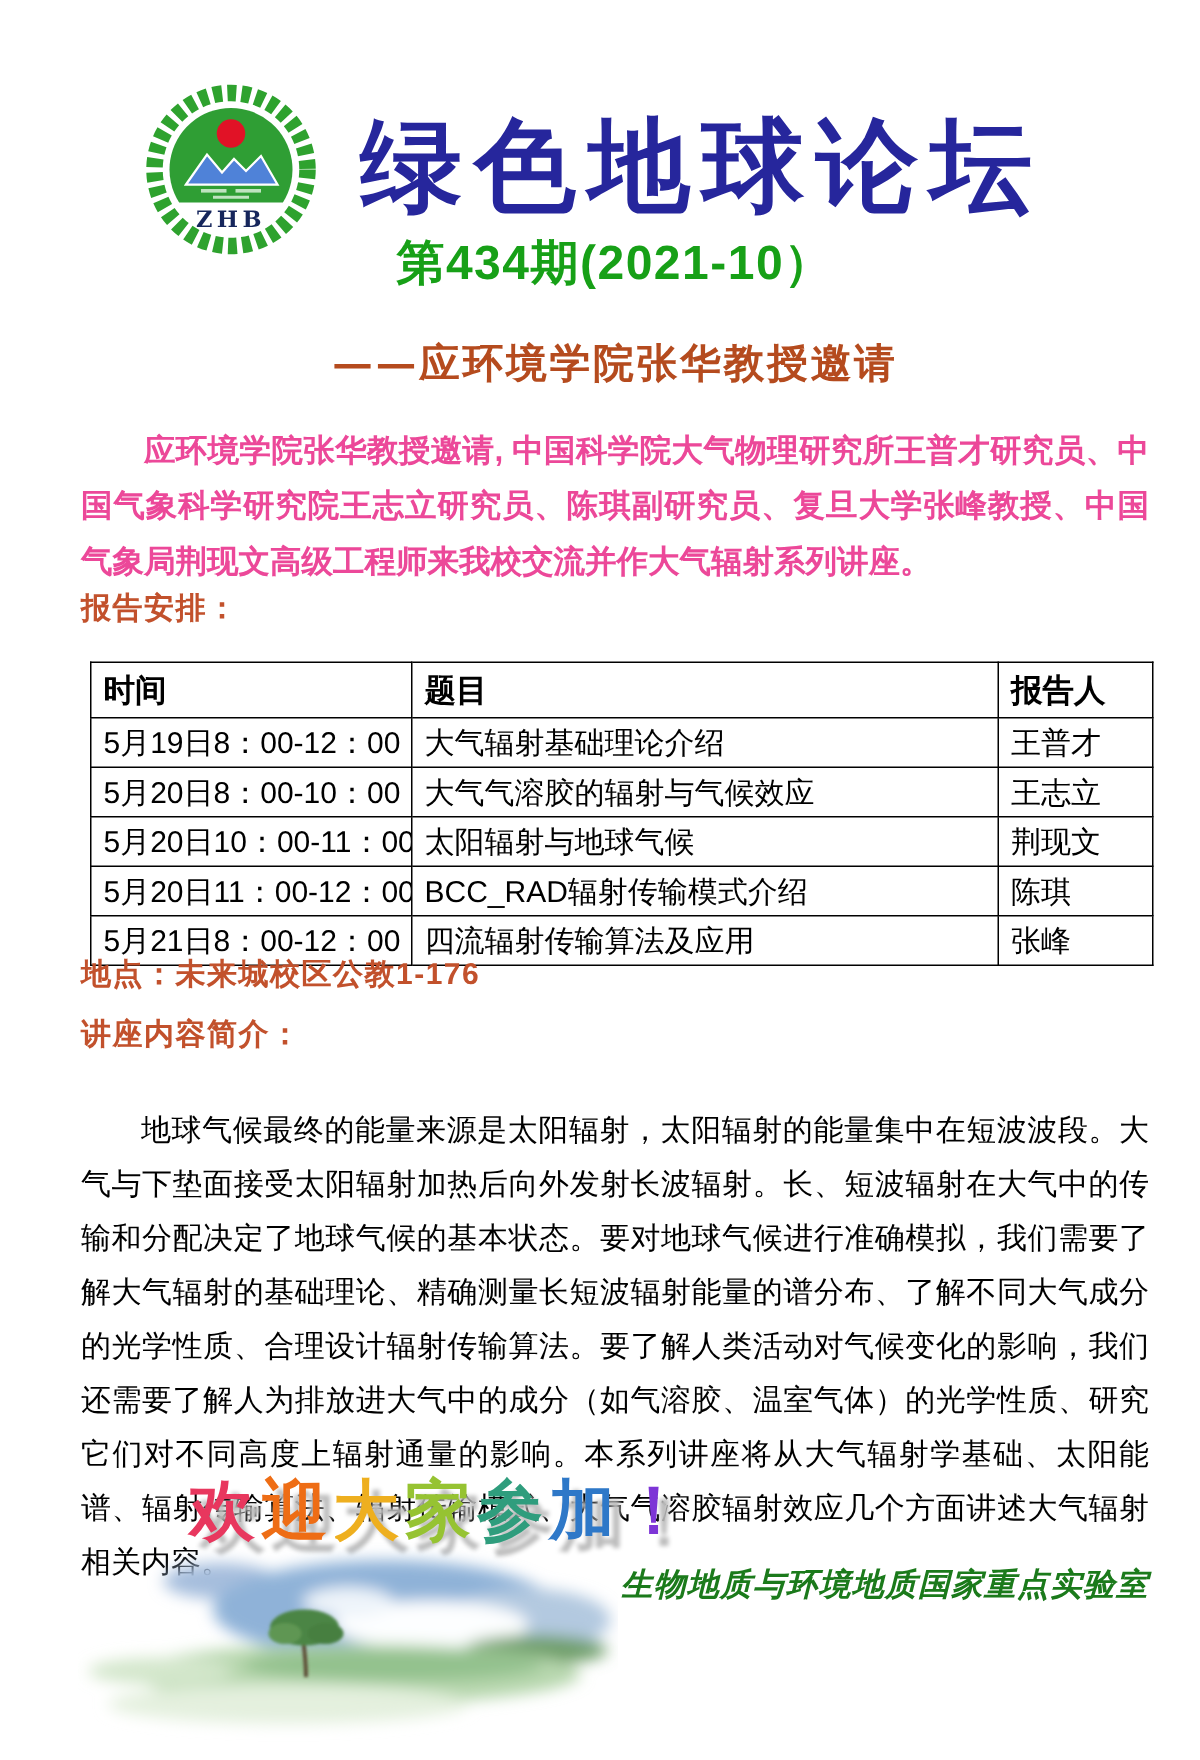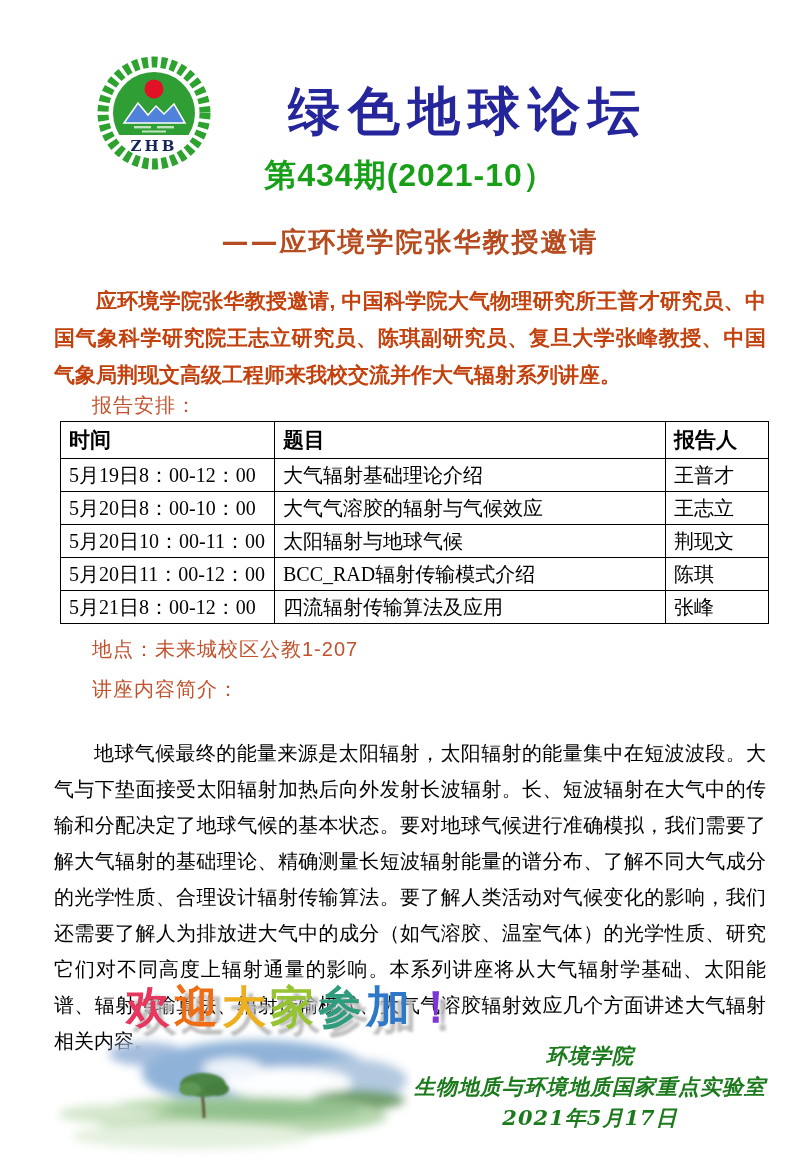--- a/index.html
+++ b/index.html
@@ -8,47 +8,47 @@
     position:relative; width:780px; height:1173px; margin:0 auto;
     background:#ffffff; overflow:hidden;
     font-family:"Liberation Sans","DejaVu Sans",sans-serif;
   }
   
   .logo { position:absolute; left:84px; top:50px; width:120px; height:126px; }
   .title {
     position:absolute; left:198px; top:52px; width:520px; height:118px;
     line-height:118px; text-align:center;
     font-family:"DejaVu Serif","Liberation Serif",serif;
-    font-size:52px; font-weight:bold; letter-spacing:8px; color:#26269c;
+    font-size:68px; font-weight:bold; letter-spacing:8px; color:#26269c;
     white-space:nowrap;
   }
   .issue {
     position:absolute; left:0; top:154px; width:800px; text-align:center;
     font-size:32px; font-weight:bold; color:#17a017; letter-spacing:1px;
   }
   .subtitle {
     position:absolute; left:0; top:224px; width:800px; text-align:center;
     font-family:"DejaVu Serif","Liberation Serif",serif;
     font-size:27px; font-weight:bold; color:#b54b1e; letter-spacing:2px;
   }
   
   .intro {
     position:absolute; left:44px; top:282px; width:712px;
-    font-size:21px; font-weight:bold; color:#c2410c;
+    font-size:21px; font-weight:bold; color:#ec4899;
     line-height:37px; text-align:justify; text-indent:2em;
   }
-  .section-label { position:absolute; left:44px; font-size:20px; font-weight:normal; color:#c2512c; letter-spacing:1px;margin-left:38px; }
+  .section-label { position:absolute; left:44px; font-size:20px; font-weight:bold; color:#c2512c; letter-spacing:1px; }
   .label-schedule { top:392px; }
   .label-location { top:636px; }
   .label-abstract { top:676px; }
   
   table.schedule {
-    position:absolute; left:50px; top:421px; width:708px;
+    position:absolute; left:50px; top:441px; width:708px;
     border-collapse:collapse; table-layout:fixed;
-    font-family:Liberation Serif, serif;
+    font-family:Liberation Sans, sans-serif;
     font-size:20px; color:#000;
   }
   table.schedule th, table.schedule td {
     border:1.5px solid #000; padding:0 8px; text-align:left; vertical-align:middle;
     overflow:hidden; white-space:nowrap;
   }
   table.schedule th { height:37px; font-size:21px; font-weight:bold; }
   table.schedule td { height:33px; font-weight:normal; }
   
   .abstract {
@@ -133,21 +133,21 @@
           <td>陈琪</td>
         </tr>
         <tr>
           <td>5月21日8：00-12：00</td>
           <td>四流辐射传输算法及应用</td>
           <td>张峰</td>
         </tr>
       </tbody>
   </table>
 
-  <div class="section-label label-location">地点：未来城校区公教1-207</div>
+  <div class="section-label label-location">地点：未来城校区公教1-176</div>
   <div class="section-label label-abstract">讲座内容简介：</div>
   <p class="abstract">地球气候最终的能量来源是太阳辐射，太阳辐射的能量集中在短波波段。大气与下垫面接受太阳辐射加热后向外发射长波辐射。长、短波辐射在大气中的传输和分配决定了地球气候的基本状态。要对地球气候进行准确模拟，我们需要了解大气辐射的基础理论、精确测量长短波辐射能量的谱分布、了解不同大气成分的光学性质、合理设计辐射传输算法。要了解人类活动对气候变化的影响，我们还需要了解人为排放进大气中的成分（如气溶胶、温室气体）的光学性质、研究它们对不同高度上辐射通量的影响。本系列讲座将从大气辐射学基础、太阳能谱、辐射传输算法、辐射传输模式、大气气溶胶辐射效应几个方面讲述大气辐射相关内容。</p>
 
   <div class="welcome"><span style="color: rgb(232, 55, 94);">欢</span><span style="color: rgb(238, 109, 21);">迎</span><span style="color: rgb(238, 175, 31);">大</span><span style="color: rgb(150, 195, 50);">家</span><span style="color: rgb(47, 157, 125);">参</span><span style="color: rgb(46, 120, 200);">加</span><span style="color: rgb(125, 53, 214);">！</span></div>
 
   <svg class="scene" viewBox="0 0 360 140" aria-hidden="true">
     <defs>
       <filter id="wash" x="-30%" y="-30%" width="160%" height="160%">
           <feGaussianBlur stdDeviation="5"></feGaussianBlur>
         </filter>
@@ -170,18 +170,16 @@
     <g filter="url(#soft1)">
       <path d="M152 90 C152 80 151 72 150 64" stroke="#5a4630" stroke-width="2.5" fill="none"></path>
       <path d="M150 68 L140 62 M150 66 L161 61" stroke="#5a4630" stroke-width="1.5" fill="none"></path>
       <ellipse cx="151" cy="57" rx="23" ry="12" fill="#4c8544"></ellipse>
       <ellipse cx="138" cy="61" rx="11" ry="7" fill="#5e9653"></ellipse>
       <ellipse cx="165" cy="61" rx="12" ry="7" fill="#467f41"></ellipse>
     </g>
   </svg>
 
   <div class="footer">
-    <div>环境学院</div>
     <div>生物地质与环境地质国家重点实验室</div>
-    <div>2021年5月17日</div>
   </div>
 
 </div>
 
 </body></html>

